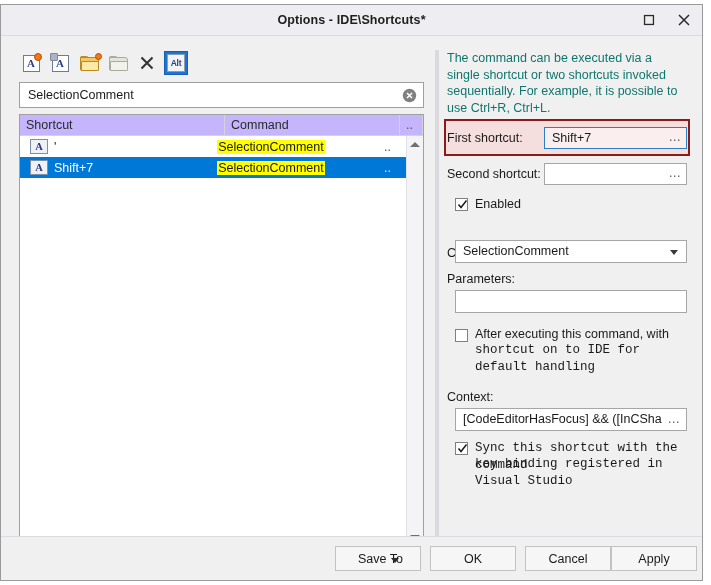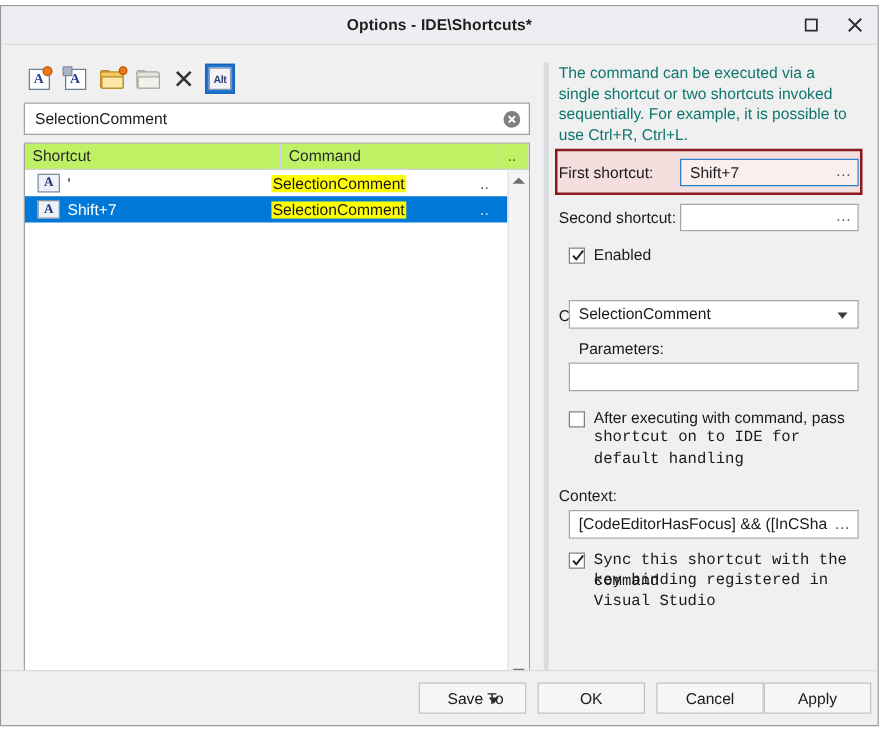--- a/index.html
+++ b/index.html
@@ -130,21 +130,21 @@
   }
 
   
   .listview {
     position: absolute; left: 18px; top: 78px;
     width: 405px; height: 433px;
     background: #ffffff; border: 1px solid #a0a0a0;
   }
   .lv-header {
     position: absolute; left: 0; top: 0; right: 0; height: 21px;
-    background: #bef264;
+    background: #c4b5fd;
     border-bottom: 1px solid #d3d3dc;
     display: flex;
   }
   .lv-hcell {
     height: 21px; line-height: 20px;
     font-size: 12.5px; color: #2a2a2a;
     padding-left: 6px;
     border-right: 1px solid #d3d3dc;
     overflow: hidden; white-space: nowrap;
     cursor: default;
@@ -465,28 +465,28 @@
         </span>
         <span class="chklabel">Enabled</span>
       </div>
 
       <span class="sectlabel" style="top:171px;margin-top:24px;">Command:</span>
       <div class="combo" style="top:190px;">
         <span class="cb-val">SelectionComment</span>
         <span class="cb-arrow"></span>
       </div>
 
-      <span class="sectlabel" style="top:221px;margin-left:16px;">Parameters:</span>
+      <span class="sectlabel" style="top:221px;">Parameters:</span>
       <div class="textinput" style="top:240px;">
         <span class="ti-val"></span>
       </div>
 
       <div class="checkrow" style="top:276px; height:34px;">
         <span class="cbox empty"></span>
-        <span class="chklabel" style="top:0;">After executing with command, pass</span>
+        <span class="chklabel" style="top:0;">After executing this command, with</span>
         <span class="chklabel" style="top:16px;font-family:Liberation Mono, monospace;">shortcut on to IDE for default handling</span>
       </div>
 
       <span class="sectlabel" style="top:339px;">Context:</span>
       <div class="textinput" style="top:358px;">
         <span class="ti-val">[CodeEditorHasFocus] &amp;&amp; ([InCSharp]</span>
         <span class="ti-dots">...</span>
       </div>
 
       <div class="checkrow" style="top:390px; height:34px;font-family:Liberation Mono, monospace;">

